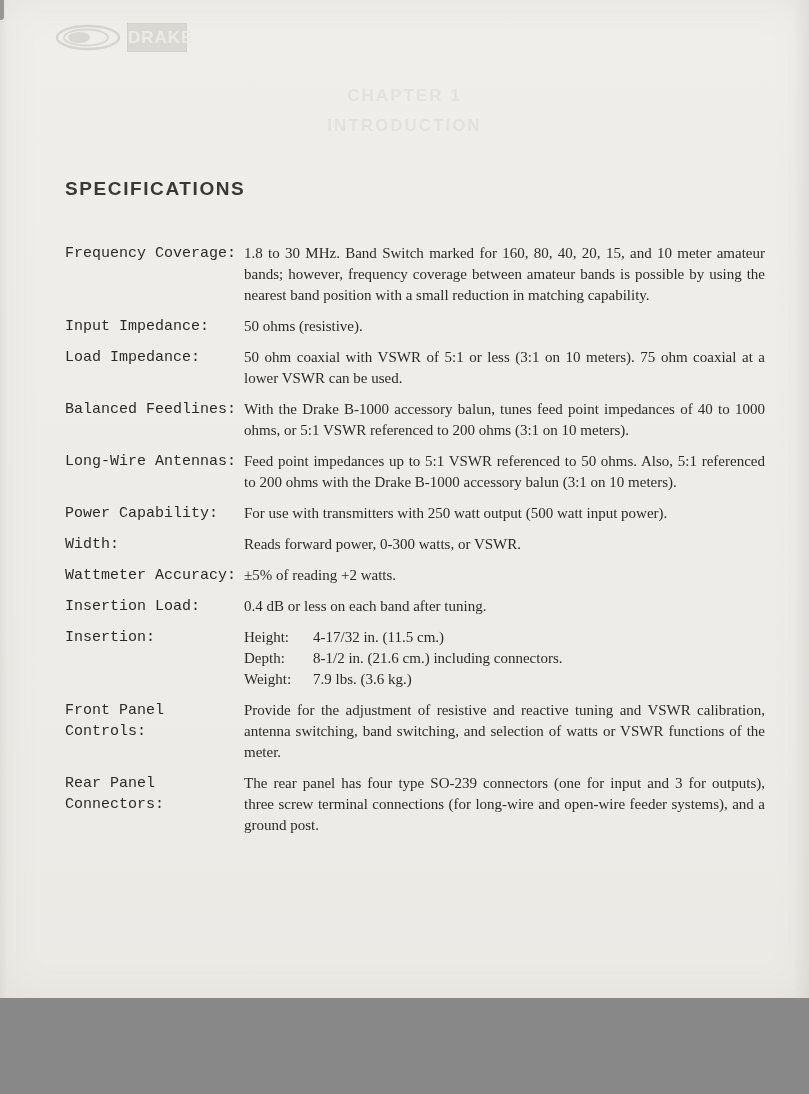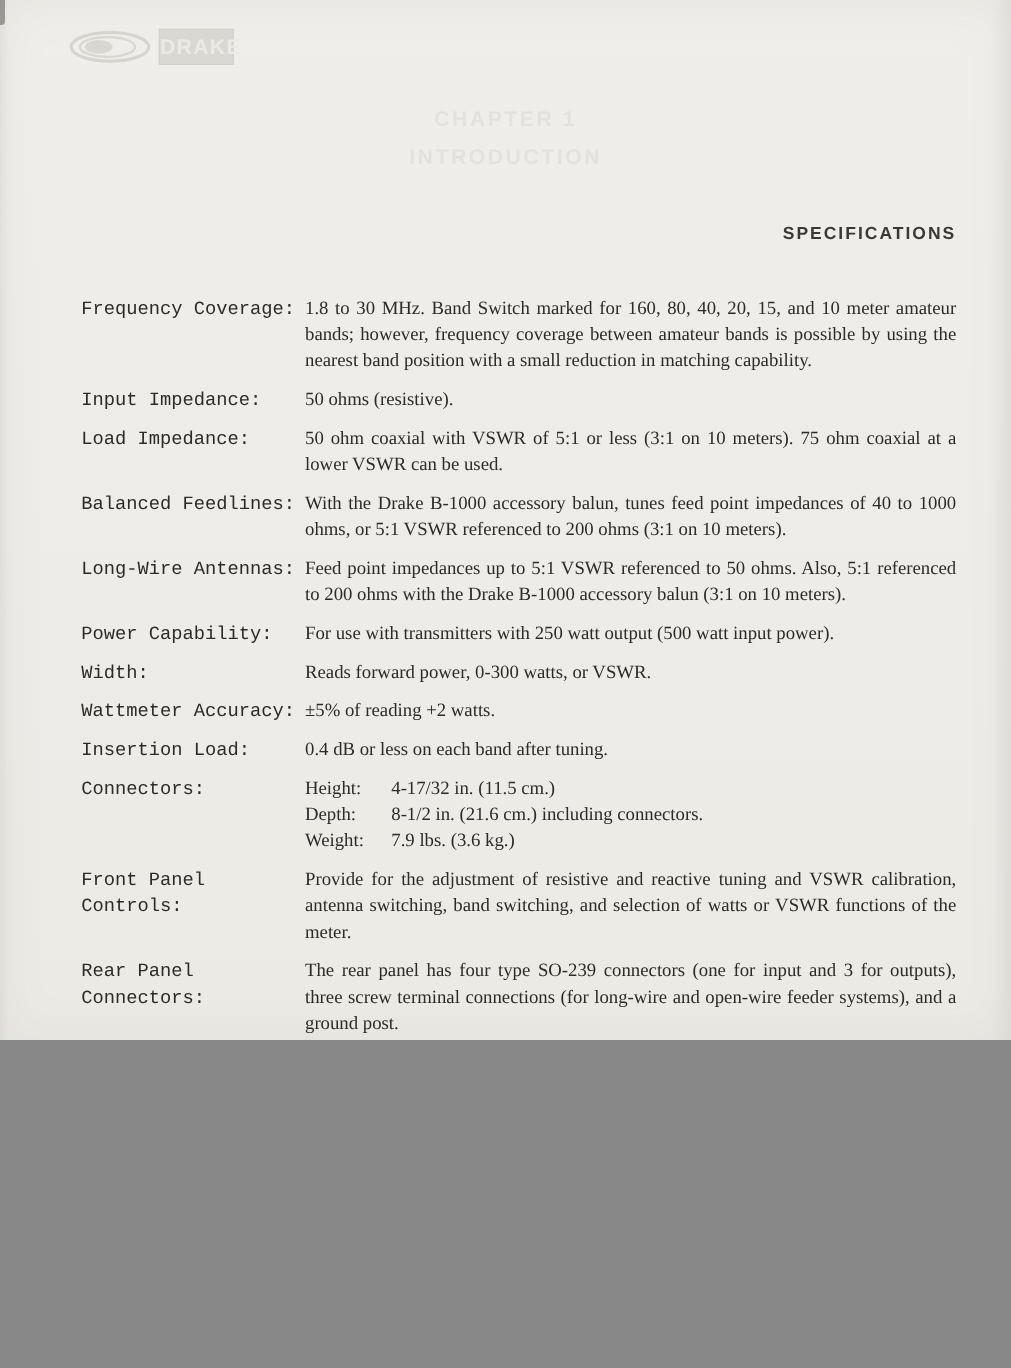--- a/index.html
+++ b/index.html
@@ -1,18 +1,18 @@
 <!DOCTYPE html>
 <html><head>
 <meta charset="utf-8">
 <style>
   html,body { margin:0; padding:0; background:#888; }
   .page {
     position:relative;
-    width:809px; height:832px;
+    width:809px; height:998px;
     margin:0 auto;
     overflow:hidden;
     background:
       linear-gradient(90deg, rgba(60,58,52,0.05), rgba(60,58,52,0) 7px),
       linear-gradient(270deg, rgba(60,58,52,0.06), rgba(60,58,52,0) 16px),
       linear-gradient(180deg, #efeeea 0%, #edece8 55%, #ebeae5 100%);
     box-shadow: inset 0 0 40px rgba(120,115,100,0.08);
     font-family:"Liberation Serif", serif;
     color:#2d2b27;
   }
@@ -32,23 +32,23 @@
   .ghost {
     position:absolute; left:0; top:86px; width:100%;
     text-align:center; font-family:"Liberation Sans", sans-serif;
     font-weight:bold; font-size:17px; letter-spacing:2px;
     color:rgba(95,93,88,0.08); user-select:none;
   }
   .ghost div + div { margin-top:10px; }
 
   .content { position:absolute; left:65px; top:0; width:700px; }
   .title {
-    margin:178px 0 0 0; text-align:right;
+    margin:178px 0 0 0; text-align:left;
     font-family:"Liberation Sans", sans-serif; font-weight:600;
-    font-size:14px; letter-spacing:1.6px; color:#3b3935;
+    font-size:19px; letter-spacing:1.6px; color:#3b3935;
   }
   .spec-list { margin-top:43px; font-size:15px; line-height:21px; }
   .spec-row { display:flex; margin-bottom:10px; }
   .spec-label { width:179px; flex:none;font-family:Liberation Mono, monospace; }
   .spec-value { flex:1; text-align:justify; }
   .dim-line .dim-key { display:inline-block; width:69px; }
   .page-number {
     position:absolute; left:57px; top:1002px;
     font-family:"Liberation Sans", sans-serif; font-weight:600;
     font-size:15px; letter-spacing:.5px; color:#3a3834;
@@ -117,21 +117,21 @@
     <div class="spec-label">Wattmeter Accuracy:</div>
     <div class="spec-value">±5% of reading +2 watts.</div>
   </div>
 
   <div class="spec-row">
     <div class="spec-label">Insertion Load:</div>
     <div class="spec-value">0.4 dB or less on each band after tuning.</div>
   </div>
 
   <div class="spec-row">
-    <div class="spec-label">Connectors:</div>
+    <div class="spec-label">Insertion:</div>
     <div class="spec-value" style="text-align: left;">
   <div class="dim-line">
     <span class="dim-key">Height:</span><span class="dim-val">4-17/32 in. (11.5 cm.)</span>
   </div>
 
 
   <div class="dim-line">
     <span class="dim-key">Depth:</span><span class="dim-val">8-1/2 in. (21.6 cm.) including connectors.</span>
   </div>
 

